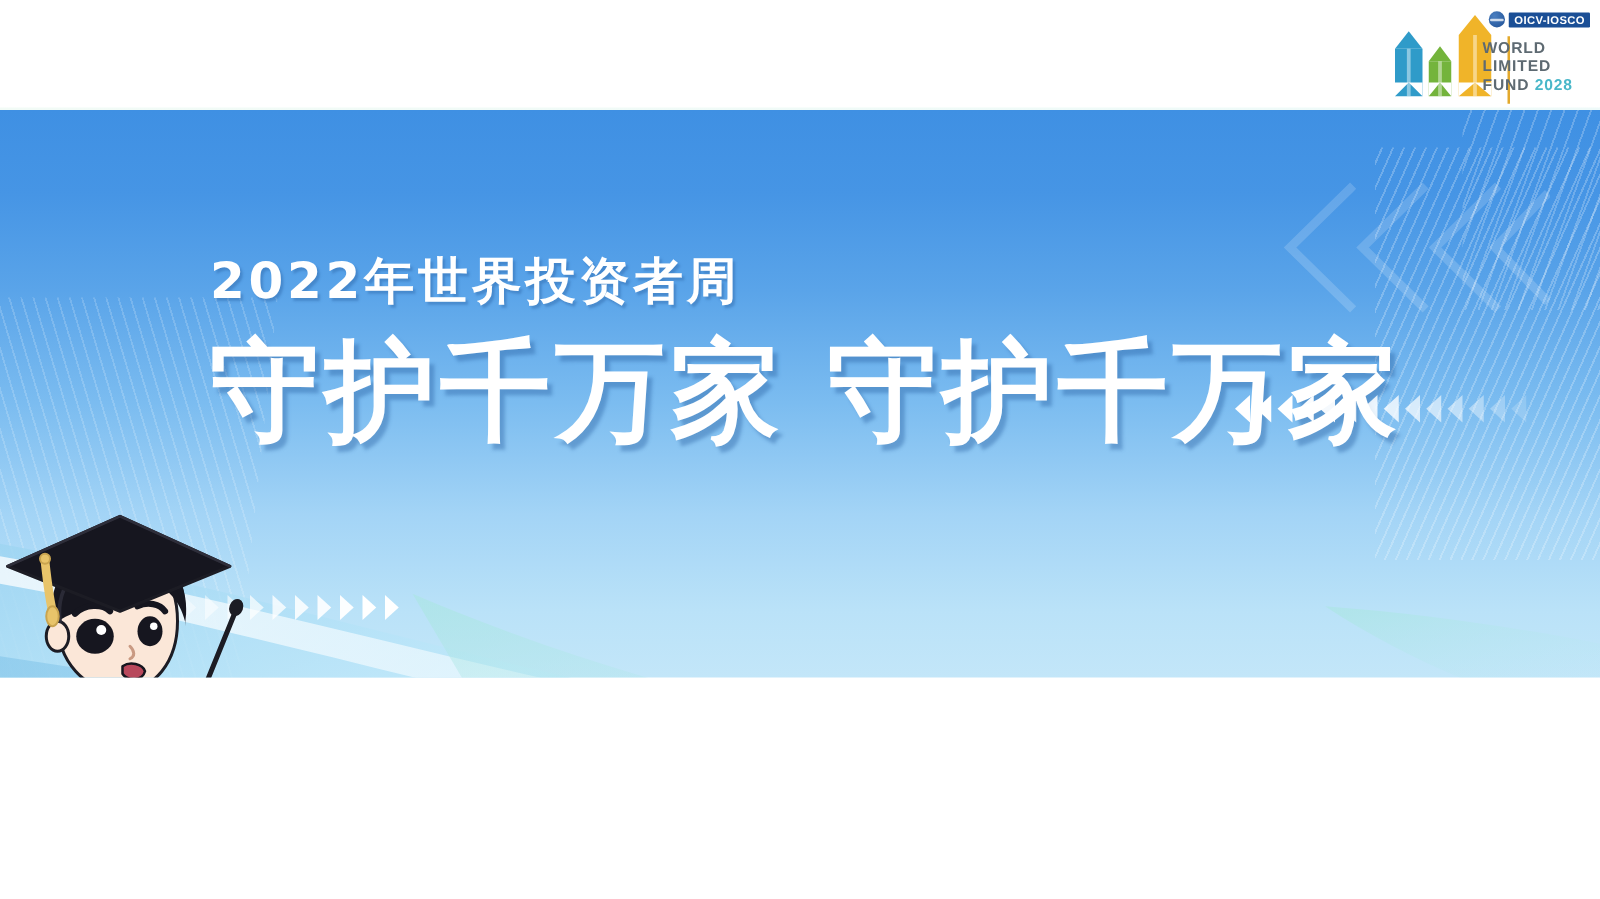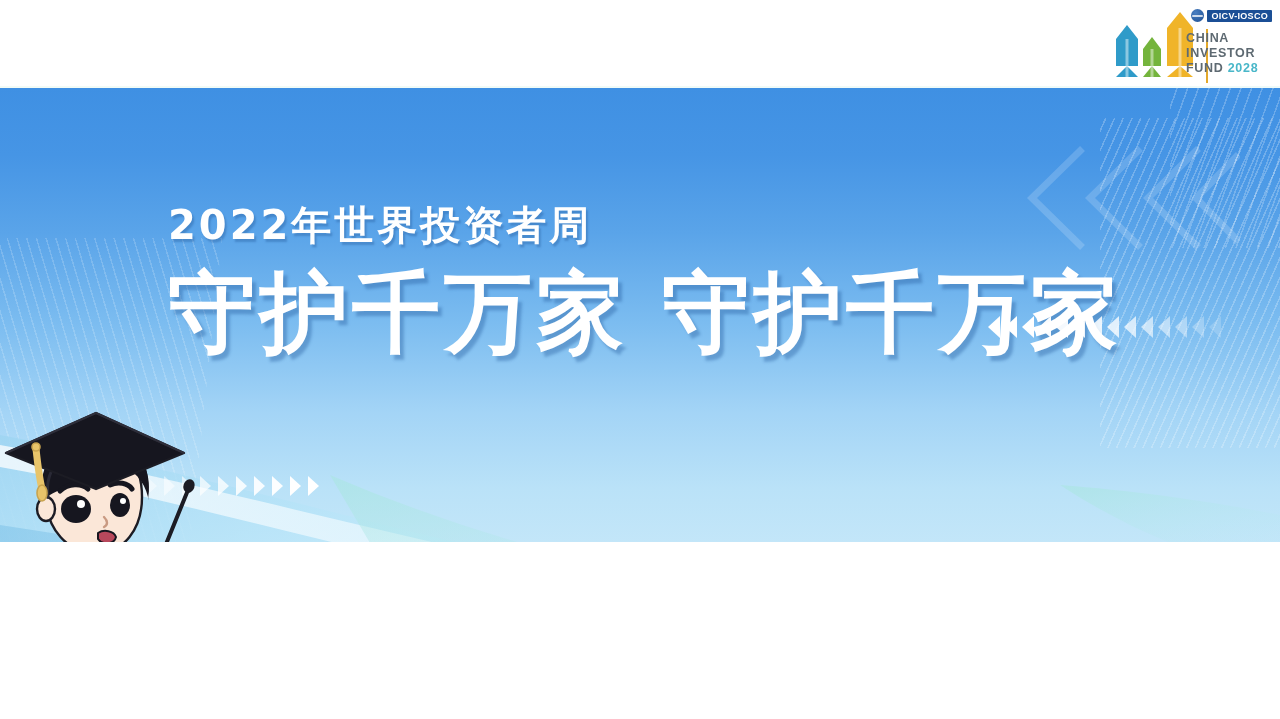--- a/index.html
+++ b/index.html
@@ -233,22 +233,22 @@
       </div>
 
       <div class="wiw-divider"></div>
 
       <div class="iosco-badge">
         <span class="iosco-globe"></span>
         <span class="iosco-word">OICV-IOSCO</span>
       </div>
 
       <div class="wiw-text">
-        <div>CHINA</div>
-        <div>INVESTOR</div>
+        <div>WORLD</div>
+        <div>LIMITED</div>
         <div><span>FUND</span> <span class="yr">2028</span></div>
       </div>
     </div>
   </div>
 
   <div class="stage">
 
     <div class="hatch-left"></div>
     <div class="hatch-right"></div>
     <div class="hatch-right2"></div>

